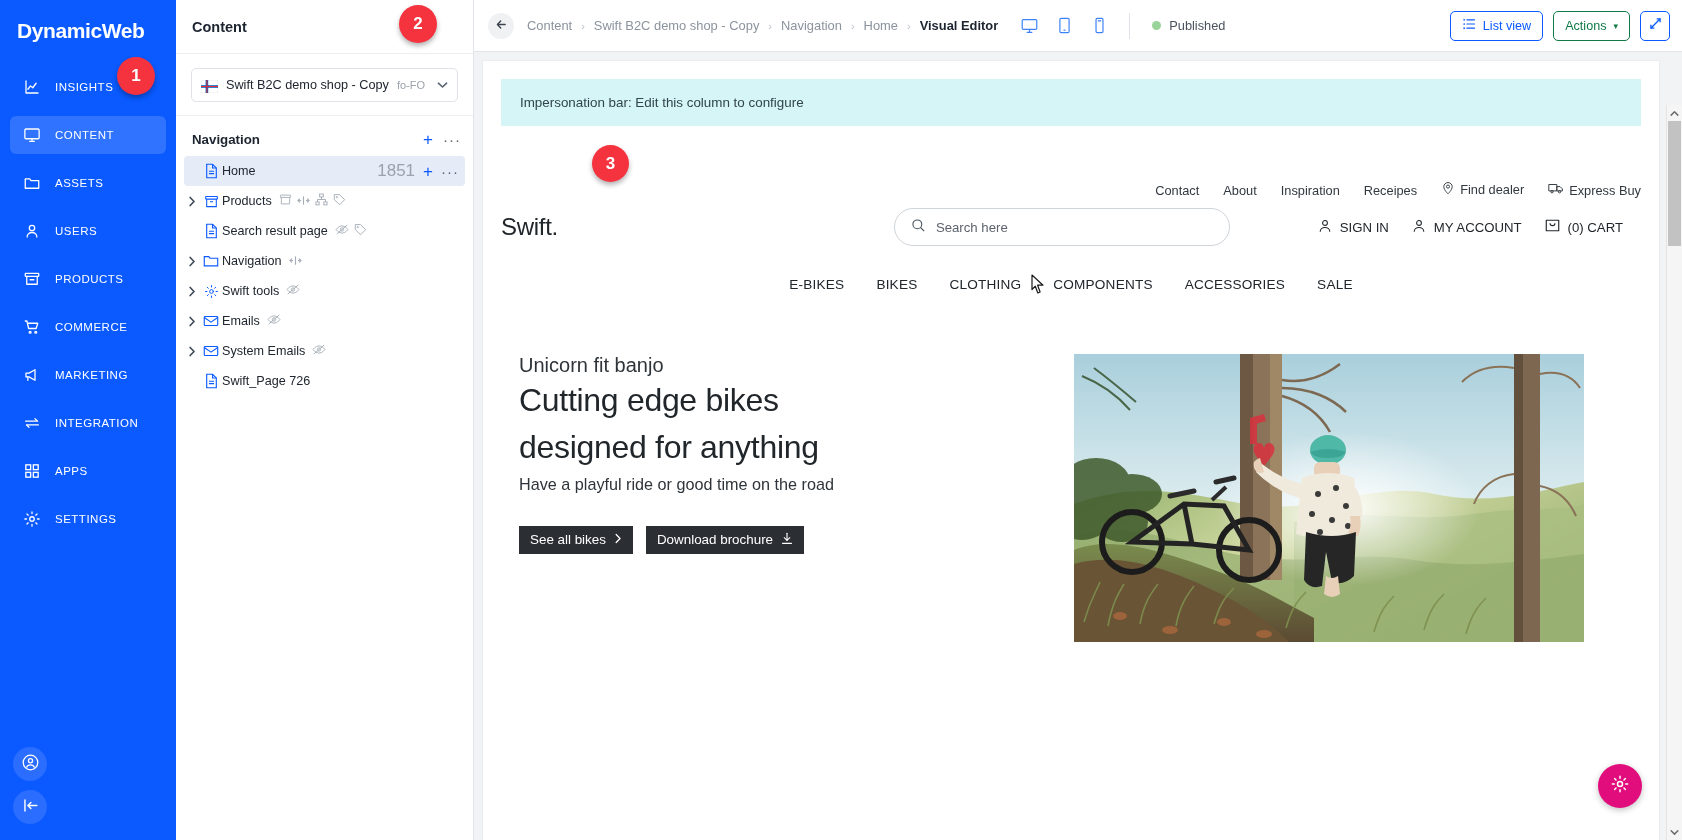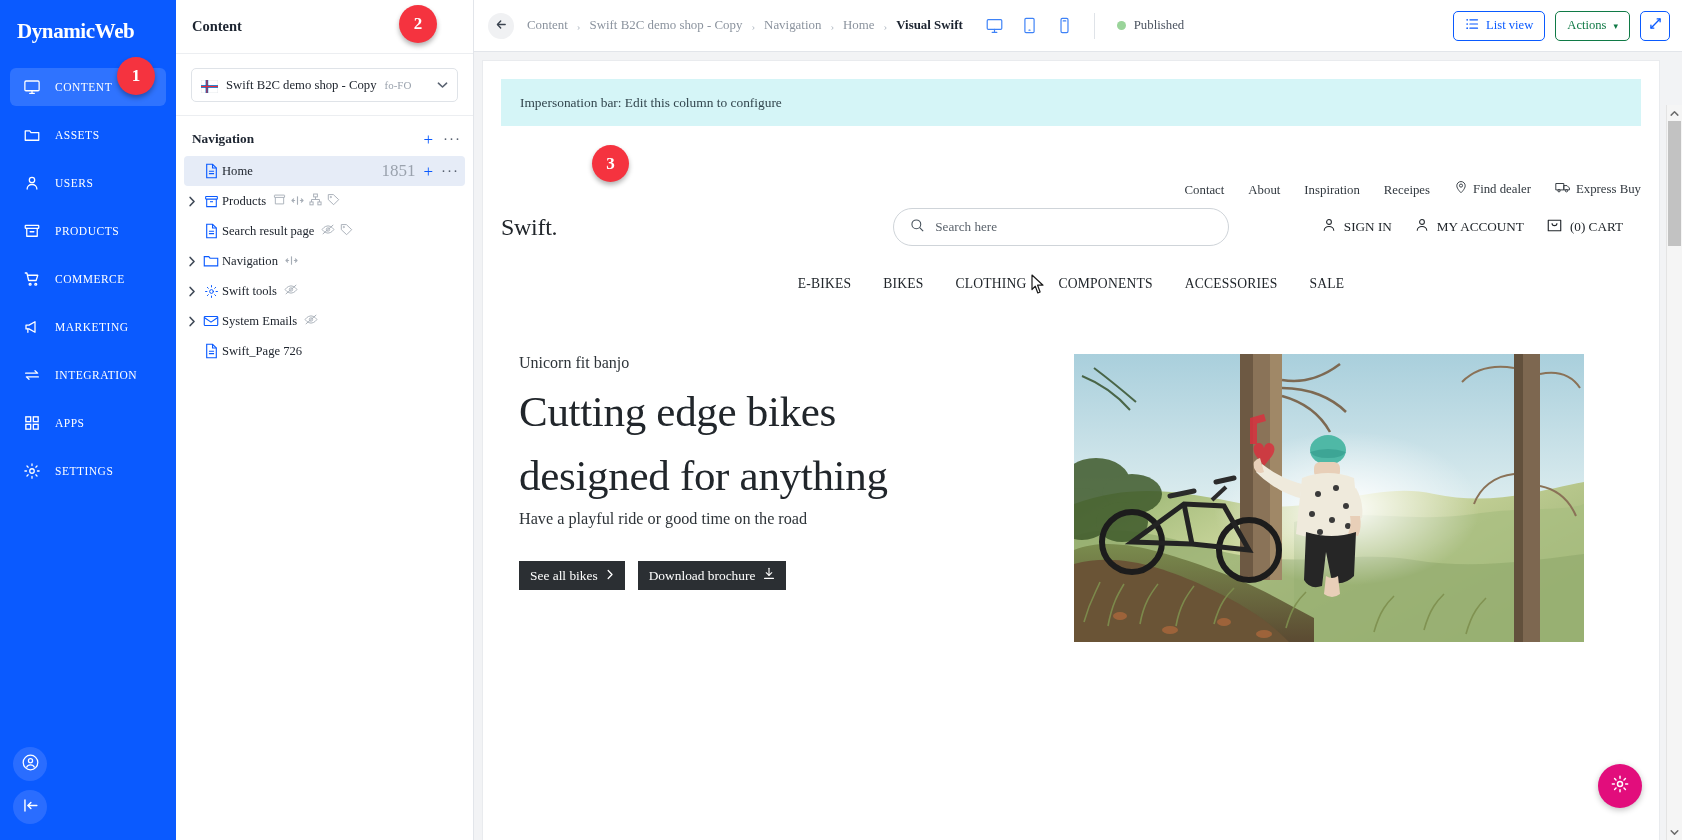--- a/index.html
+++ b/index.html
@@ -2,21 +2,21 @@
 <html><head>
 <meta charset="utf-8">
 <style>
   * { box-sizing: border-box; margin: 0; padding: 0; }
   html, body {
     width: 1682px; height: 840px;
     font-family: "Liberation Sans", sans-serif;
     overflow: hidden;
     background: #fff;
   }
-  .app { display: flex; width: 1682px; height: 840px; position: relative; font-family: Liberation Serif, serif; }
+  .app { display: flex; width: 1682px; height: 840px; position: relative; }
 
   
   .leftnav {
     width: 176px; height: 840px;
     background: #0a5aff;
     flex: 0 0 176px;
     position: relative;
     color: #fff;
   }
   .brand {
@@ -152,22 +152,22 @@
     margin-left: 336px; cursor:text;
   }
   .site-search .ph { font-size:13.2px; color:#5b636c; }
   .site-acct { margin-left:auto; display:flex; align-items:center; gap: 22px; padding-right:18px;}
   .acct-link { display:flex;align-items:center;gap:7px;font-size:13.2px;color:#21262b;cursor:pointer;white-space:nowrap;}
   .site-mainnav { display:flex; align-items:center; justify-content:center; gap: 32px; height: 56px; }
   .mn-link { font-size: 13.6px; color:#21262b; cursor:pointer; letter-spacing:0.2px;}
 
   .hero { display:flex; padding: 42px 18px 0 18px; gap: 0; }
   .hero-left { width: 555px; flex:0 0 555px; padding-left: 18px; }
-  .hero-eyebrow { font-size: 16px; color:#2e3439; }
-  .hero-h1 { font-size: 43px; line-height: 1.48; color:#21262b; font-weight: normal; margin-top: 8px; letter-spacing:-0.3px;}
+  .hero-eyebrow { font-size: 20px; color:#2e3439; }
+  .hero-h1 { font-size: 32px; line-height: 1.48; color:#21262b; font-weight: normal; letter-spacing:-0.3px;}
   .hero-sub { font-size: 16.2px; color:#2e3439; margin-top: 3px; }
   .hero-body { font-size: 15.5px; line-height: 1.67; color:#4f565d; margin-top: 23px; width: 520px;}
   .hero-btns { display:flex; gap: 13px; margin-top: 32px; }
   .hero-btn {
     background:#2b2f33; color:#fff; font-size:13.4px;
     padding: 6px 11px; display:flex; align-items:center; gap:8px; cursor:pointer;
   }
   .hero-right { flex:1; padding-left: 18px; }
   .hero-img { width: 510px; height: 288px; position: relative; overflow:hidden; }
 
@@ -204,20 +204,29 @@
 </style>
 </head>
 <body>
 
 <div class="app">
 
   <div class="leftnav">
     <div class="brand">DynamicWeb</div>
     <div class="nav-items">
 
+      <div class="nav-item">
+        <span class="ico">
+          <svg width="18" height="18" viewBox="0 0 24 24" fill="none" stroke="#fff" stroke-width="1.7" stroke-linecap="round" stroke-linejoin="round">
+              <path d="M4 4v16h16"></path>
+              <path d="M6.5 15l3.5-4.5 3 2.5 4.5-6"></path>
+            </svg>
+        </span>
+        <span class="lbl">INSIGHTS</span>
+      </div>
 
       <div class="nav-item active">
         <span class="ico">
           <svg width="18" height="18" viewBox="0 0 24 24" fill="none" stroke="#fff" stroke-width="1.7" stroke-linecap="round" stroke-linejoin="round">
               <rect x="2.5" y="4" width="19" height="13" rx="1.5"></rect>
               <path d="M9 20.5h6"></path>
               <path d="M12 17v3.5"></path>
             </svg>
         </span>
         <span class="lbl">CONTENT</span>
@@ -476,20 +485,41 @@
         <span class="tw-label">Swift tools</span>
         <span class="tw-badges">
           <span><svg width="14" height="13" viewBox="0 0 20 16" fill="none" stroke="#a6adb6" stroke-width="1.3">
                 <path d="M1.6 8S5 2.8 10 2.8 18.4 8 18.4 8 15 13.2 10 13.2 1.6 8 1.6 8z"></path>
                 <circle cx="10" cy="8" r="2.4"></circle>
                 <path d="M2.5 14.5L17.5 1.5" stroke-width="1.4"></path>
               </svg></span>
         </span>
       </div>
 
+      <div class="tree-row">
+        <span class="tw-caret">
+          <svg width="8" height="11" viewBox="0 0 8 12" fill="none" stroke="#404a58" stroke-width="1.8" stroke-linecap="round" stroke-linejoin="round">
+              <path d="M2 1.6L6.2 6 2 10.4"></path>
+            </svg>
+        </span>
+        <span class="tw-icon">
+          <svg width="16" height="14" viewBox="0 0 20 16" fill="none" stroke="#0a5aff" stroke-width="1.4" stroke-linejoin="round">
+              <rect x="1.6" y="2.4" width="16.8" height="11.2" rx="1"></rect>
+              <path d="M1.6 3.6L10 9.4l8.4-5.8"></path>
+            </svg>
+        </span>
+        <span class="tw-label">Emails</span>
+        <span class="tw-badges">
+          <span><svg width="14" height="13" viewBox="0 0 20 16" fill="none" stroke="#a6adb6" stroke-width="1.3">
+                <path d="M1.6 8S5 2.8 10 2.8 18.4 8 18.4 8 15 13.2 10 13.2 1.6 8 1.6 8z"></path>
+                <circle cx="10" cy="8" r="2.4"></circle>
+                <path d="M2.5 14.5L17.5 1.5" stroke-width="1.4"></path>
+              </svg></span>
+        </span>
+      </div>
 
       <div class="tree-row">
         <span class="tw-caret">
           <svg width="8" height="11" viewBox="0 0 8 12" fill="none" stroke="#404a58" stroke-width="1.8" stroke-linecap="round" stroke-linejoin="round">
               <path d="M2 1.6L6.2 6 2 10.4"></path>
             </svg>
         </span>
         <span class="tw-icon">
           <svg width="16" height="14" viewBox="0 0 20 16" fill="none" stroke="#0a5aff" stroke-width="1.4" stroke-linejoin="round">
               <rect x="1.6" y="2.4" width="16.8" height="11.2" rx="1"></rect>
@@ -535,21 +565,21 @@
 
       <div class="crumbs">
         <span class="crumb">Content</span>
         <span class="crumb-sep">›</span>
         <span class="crumb">Swift B2C demo shop - Copy</span>
         <span class="crumb-sep">›</span>
         <span class="crumb">Navigation</span>
         <span class="crumb-sep">›</span>
         <span class="crumb">Home</span>
         <span class="crumb-sep">›</span>
-        <span class="crumb current">Visual Swift</span>
+        <span class="crumb current">Visual Editor</span>
       </div>
 
       <div class="device-btns">
         <span class="dev-btn">
           <svg width="19" height="19" viewBox="0 0 24 24" fill="none" stroke="#3e82f7" stroke-width="1.5" stroke-linecap="round" stroke-linejoin="round">
               <rect x="2.8" y="4.5" width="18.4" height="12.4" rx="1.4"></rect>
               <path d="M9 20.6h6M12 17v3.6"></path>
             </svg>
         </span>
         <span class="dev-btn">

